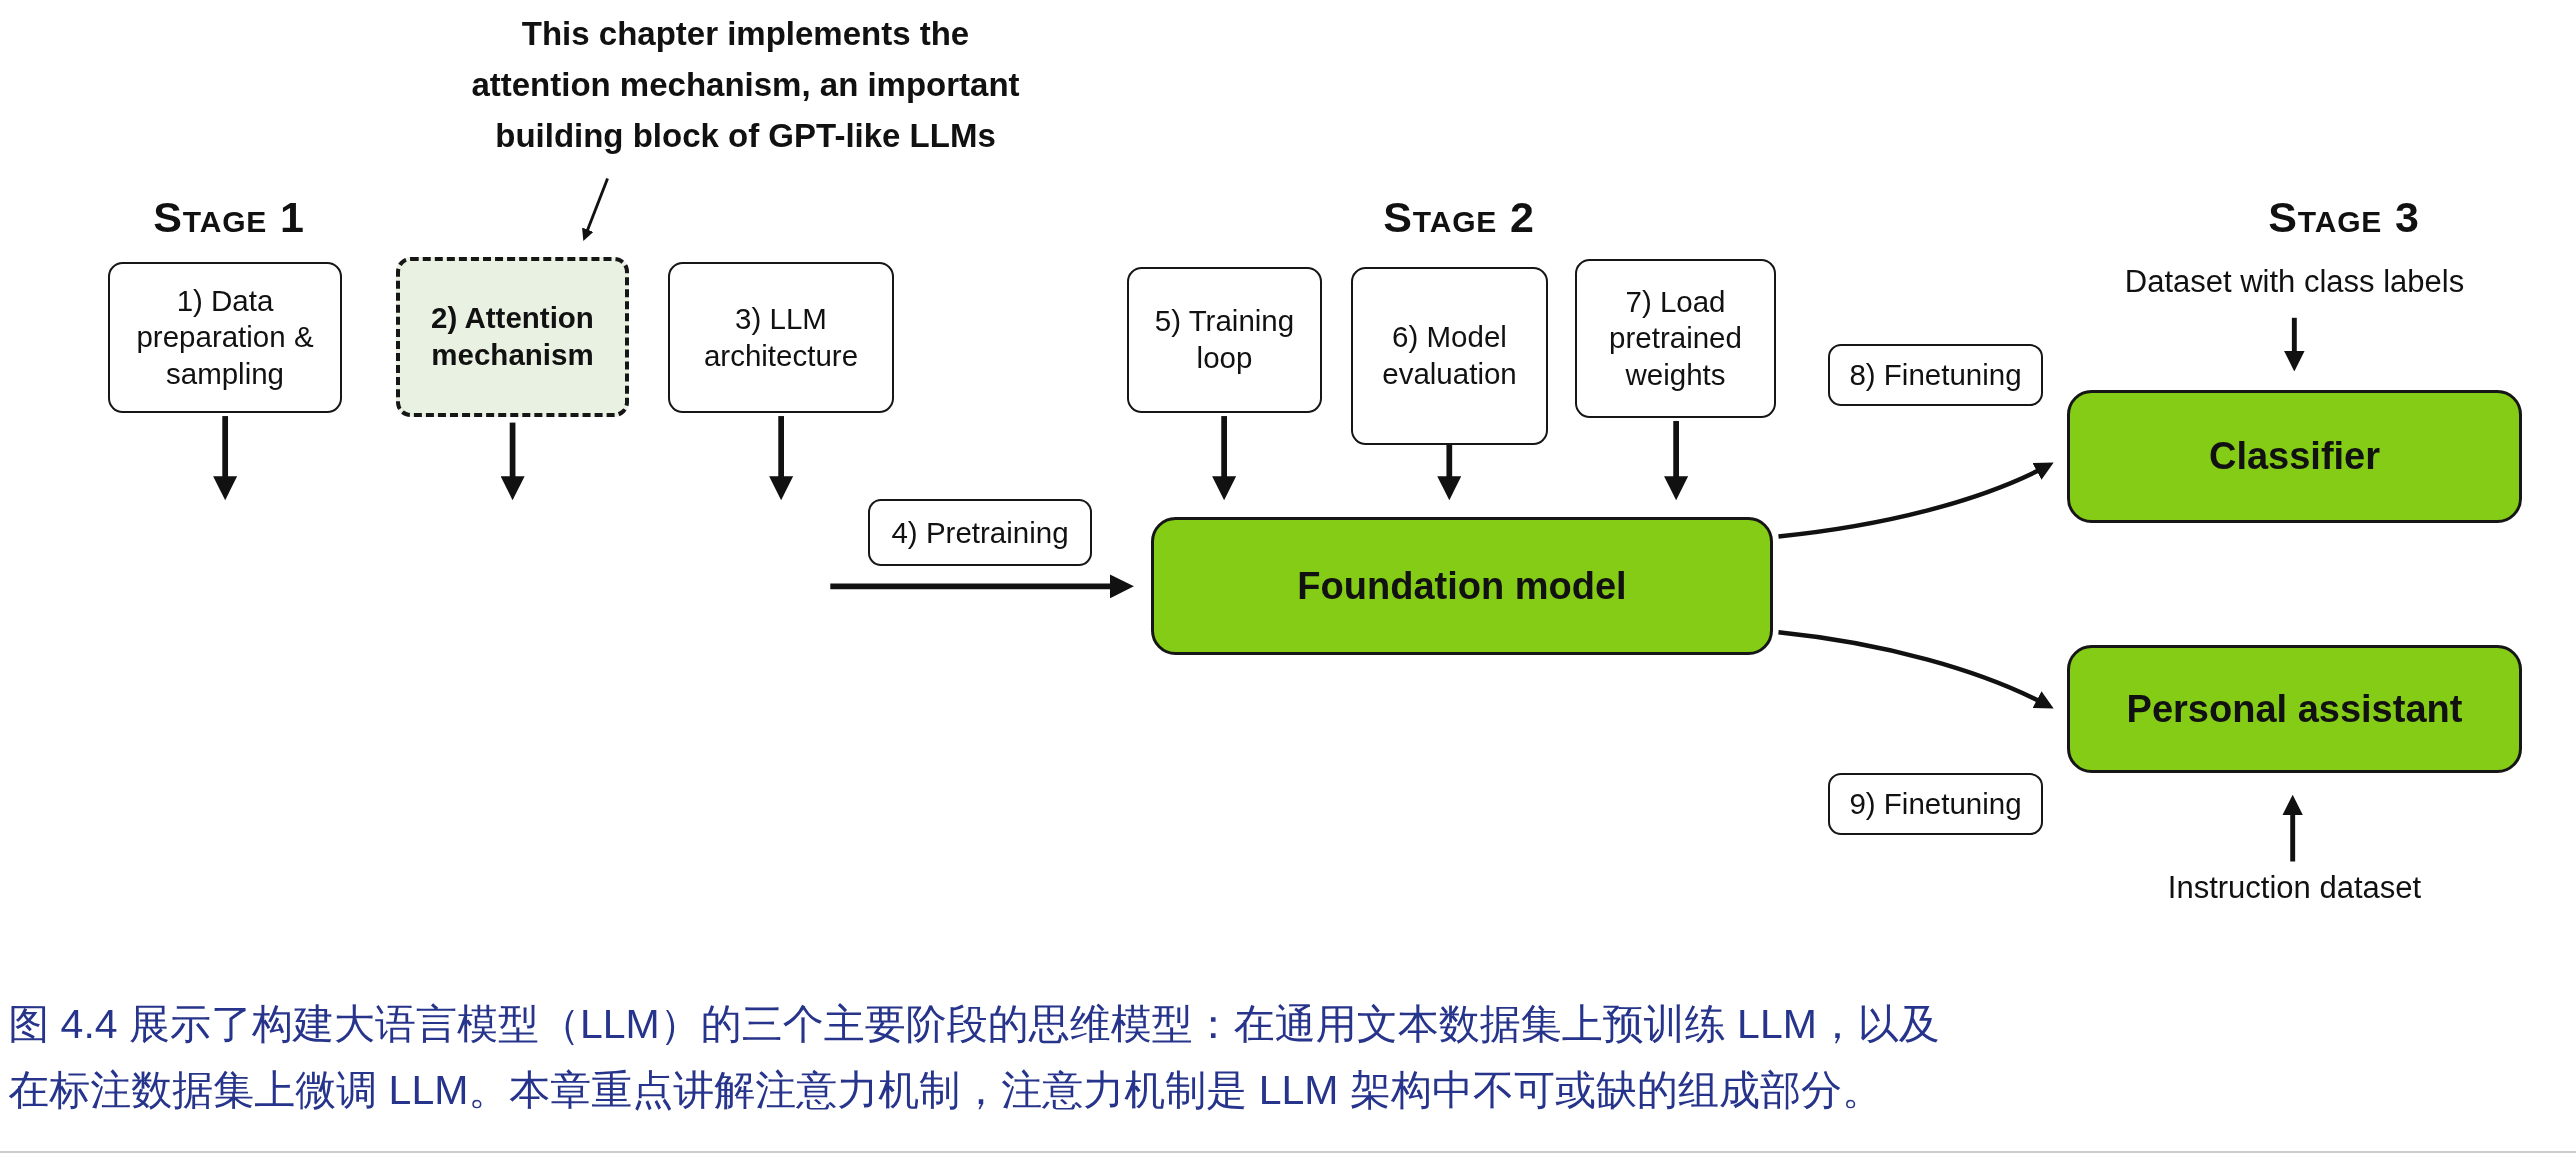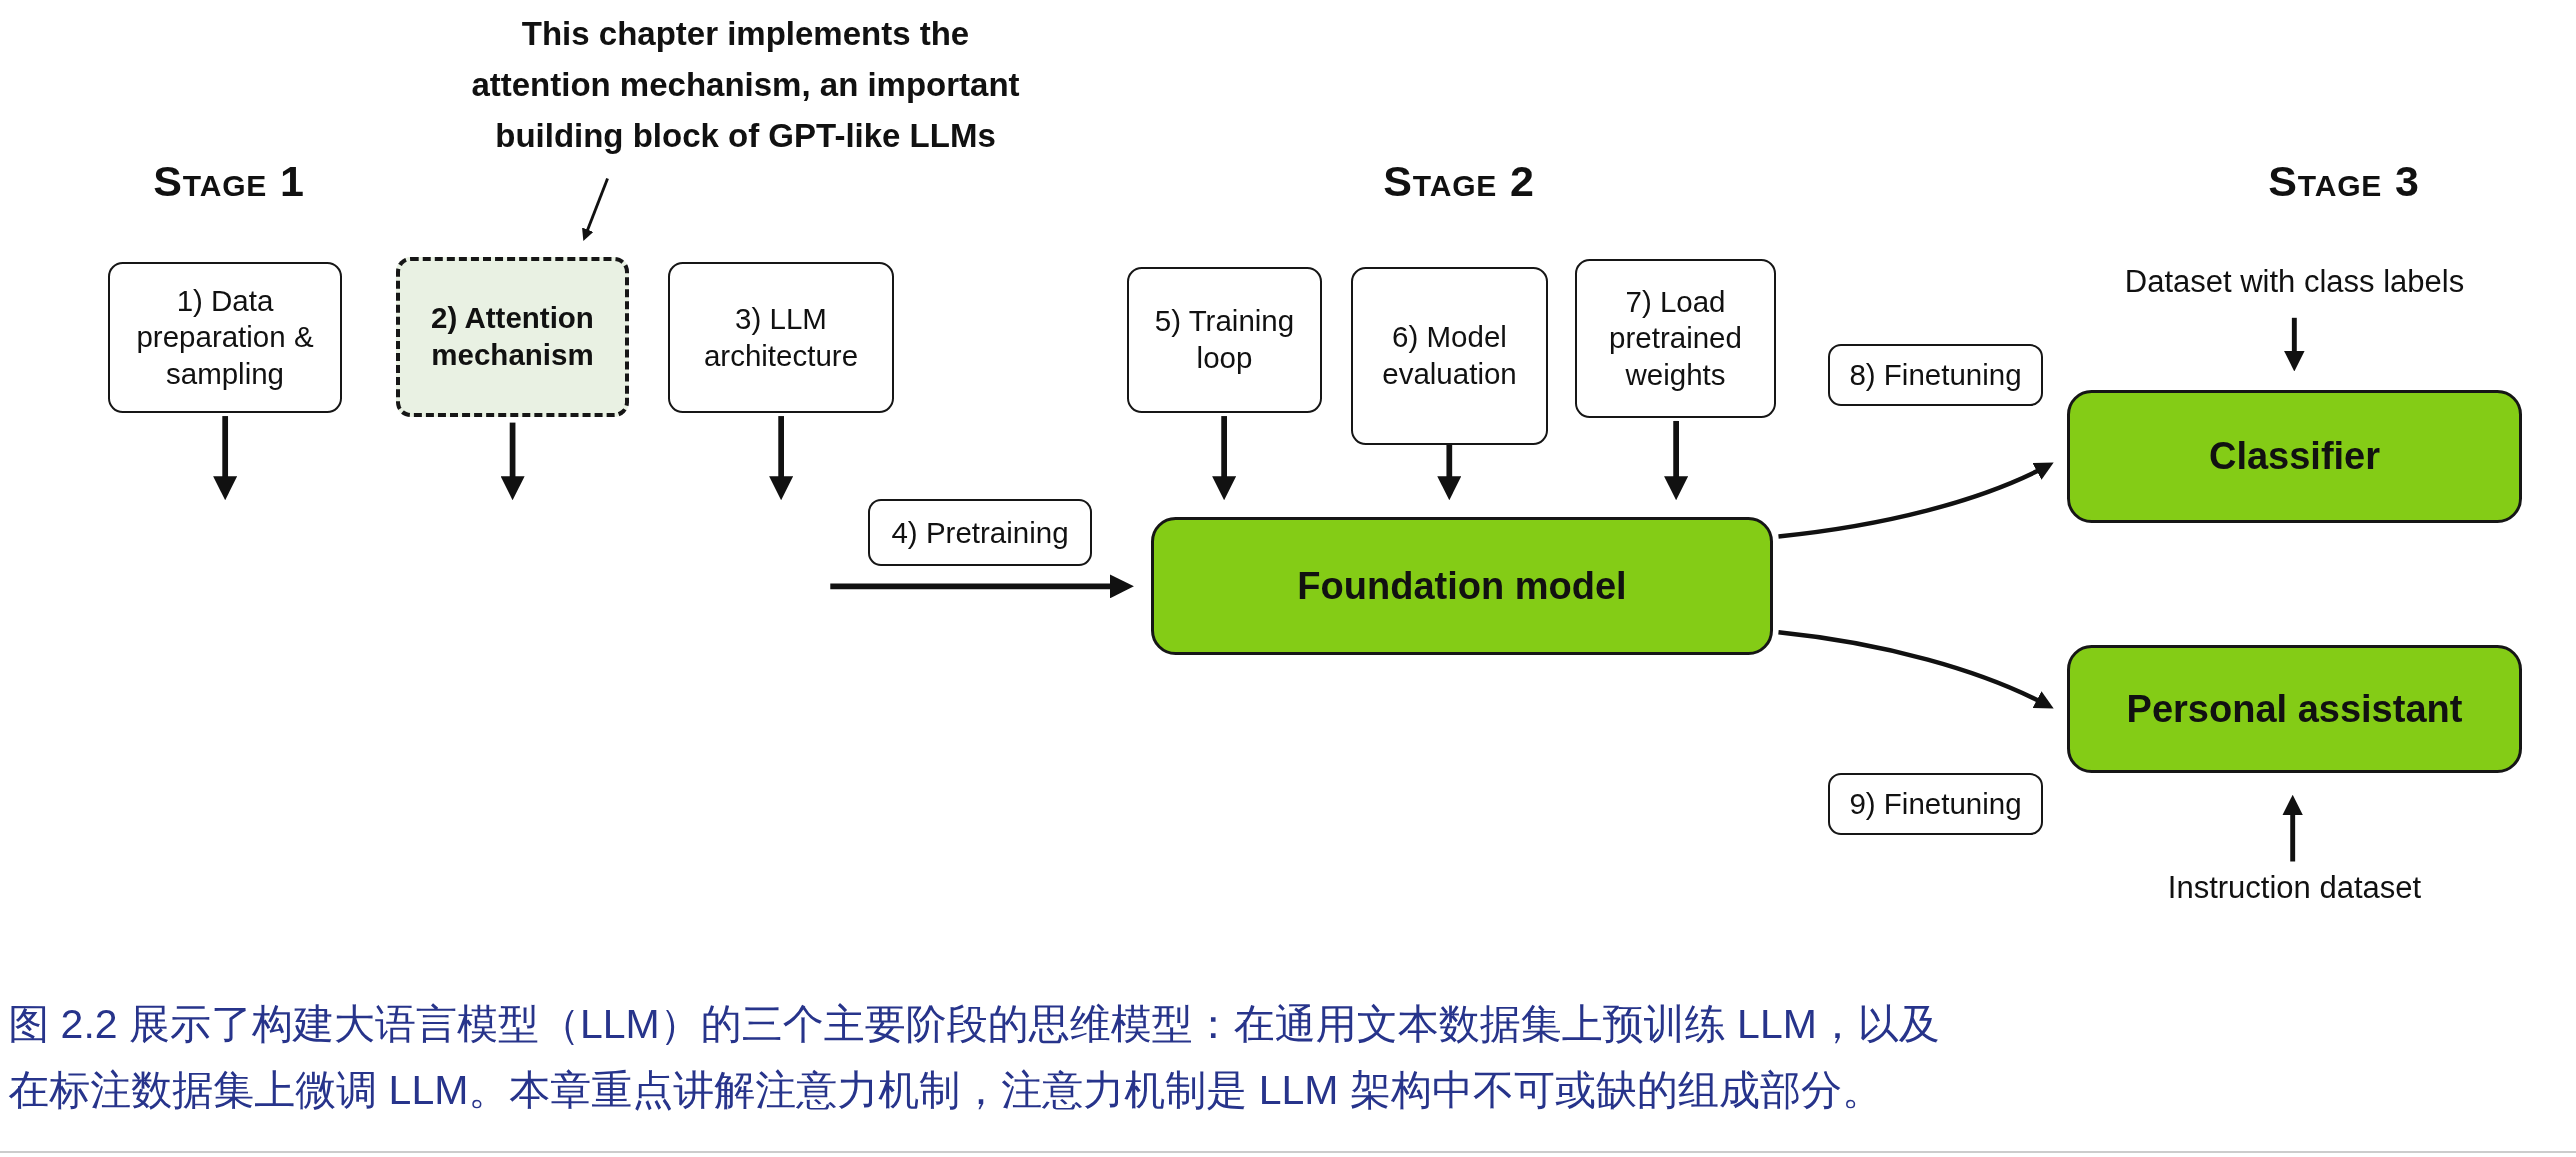--- a/index.html
+++ b/index.html
@@ -27,20 +27,21 @@
     line-height: 51px;
     color: #111;
   }
   .stage {
     font-weight: 700;
     font-size: 43px;
     font-variant: small-caps;
     letter-spacing: 0.8px;
     text-align: center;
     color: #111;
+    margin-top: 36px;
   }
   .small-box {
     background: #ffffff;
     border: 2.9px solid #161616;
     border-radius: 14.7px;
     display: flex;
     align-items: center;
     justify-content: center;
     text-align: center;
     font-size: 29.5px;
@@ -177,20 +178,20 @@
     <span>Classifier</span>
   </div>
   <div class="abs big-box" style="left:2067px; top:645px; width:455px; height:128px;">
     <span>Personal assistant</span>
   </div>
 
   <div class="abs io-label" style="left:2067px; top:264px; width:455px;">Dataset with class labels</div>
   <div class="abs io-label" style="left:2067px; top:870px; width:455px;">Instruction dataset</div>
 
   <div class="abs caption">
-    <div>图 2.2 展示了构建大语言模型（LLM）的三个主要阶段的思维模型：在通用文本数据集上预训练 LLM，以及</div>
+    <div>图 4.4 展示了构建大语言模型（LLM）的三个主要阶段的思维模型：在通用文本数据集上预训练 LLM，以及</div>
     <div>在标注数据集上微调 LLM。本章重点讲解注意力机制，注意力机制是 LLM 架构中不可或缺的组成部分。</div>
   </div>
 
   <div class="abs bottom-rule"></div>
 
 </div>
 
 
 </body></html>

